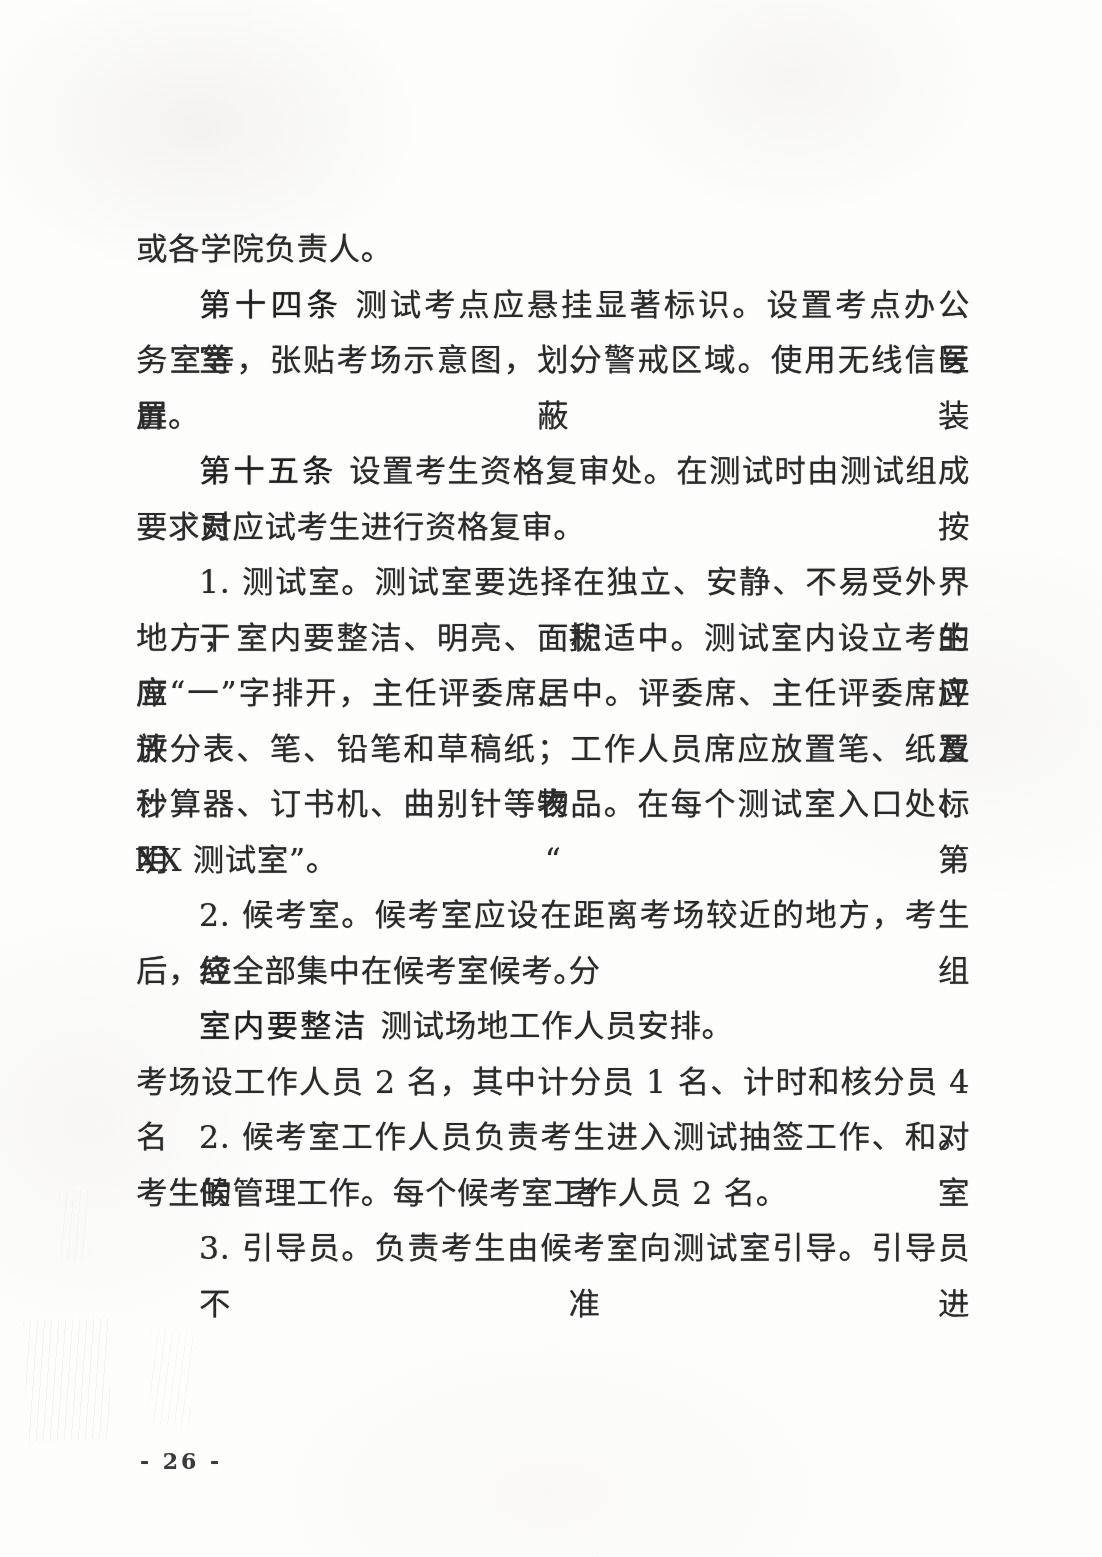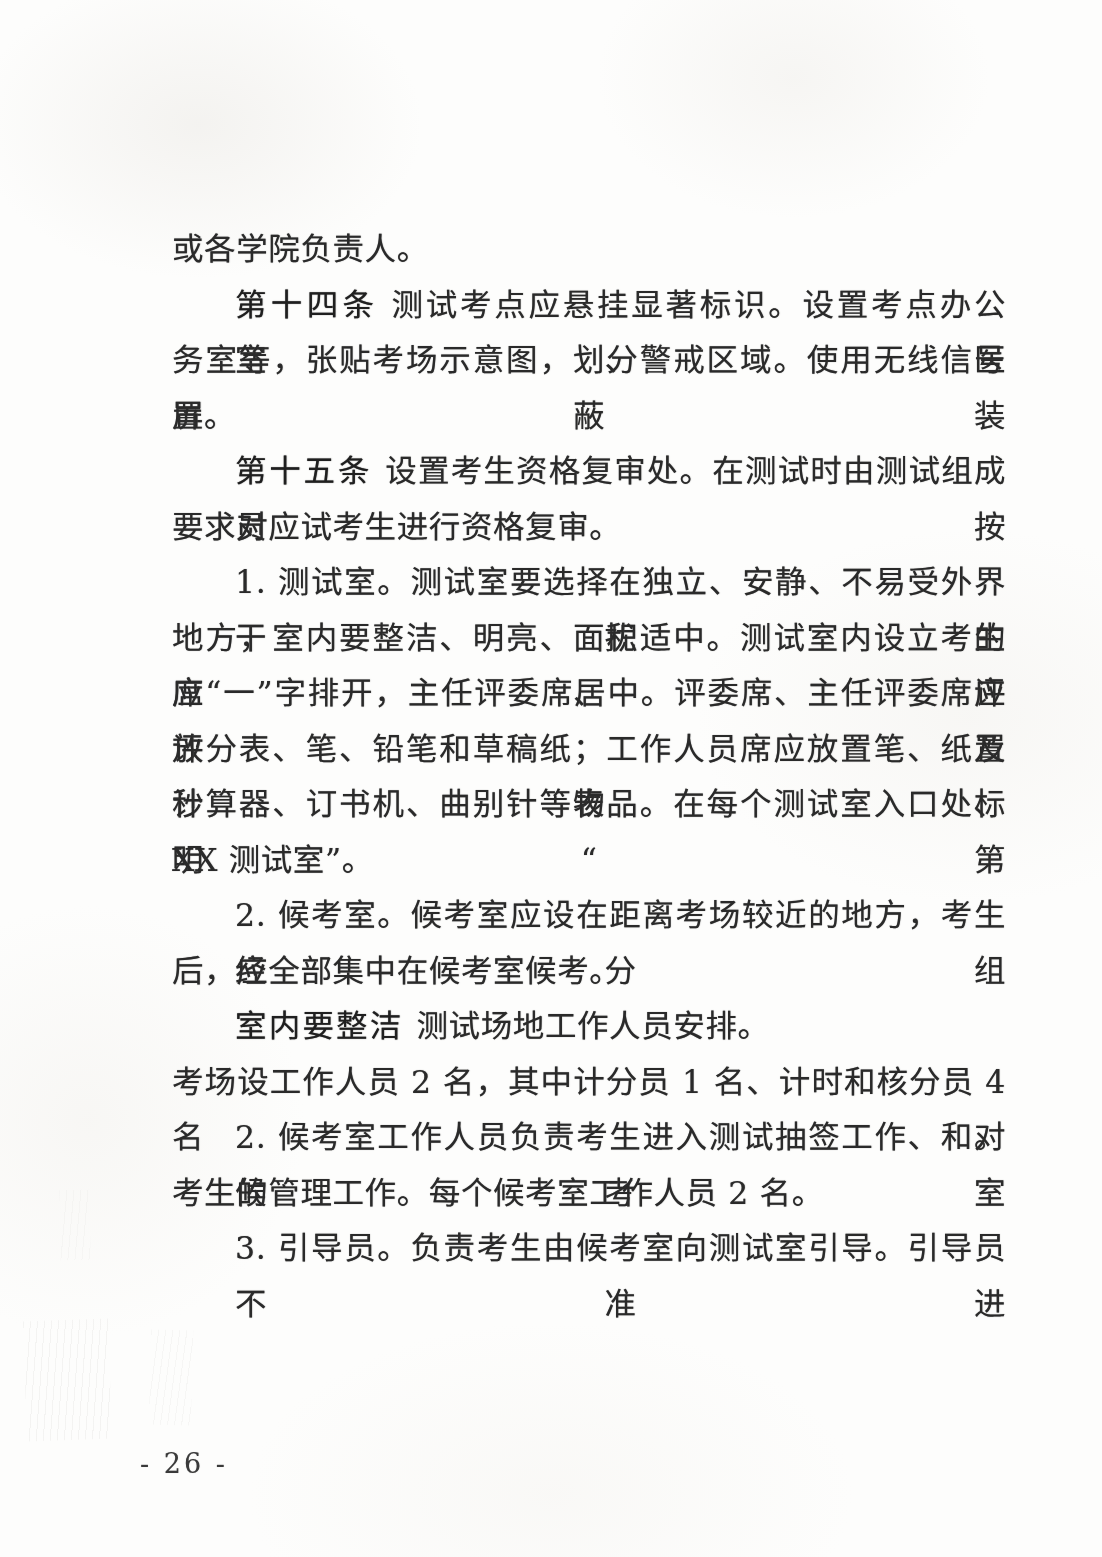--- a/index.html
+++ b/index.html
@@ -42,21 +42,20 @@
   #streak-a { left: 25px;  top: 1320px; width: 85px;  height: 120px; transform: rotate(-2deg); }
   #streak-b { left: 150px; top: 1330px; width: 42px;  height: 95px;  transform: rotate(1.5deg); opacity:0.40; }
   #streak-c { left: 60px;  top: 1190px; width: 30px;  height: 70px;  transform: rotate(-1deg); opacity:0.30; }
 
   
   #body-text {
     position: absolute;
     left: 136px;
     top: 222px;
     width: 834px;
-    margin-left: 36px;
   }
 
   .line {
     height: 55.5px;
     line-height: 55.5px;
     white-space: nowrap;
     font-size: 31.5px;
     color: #2a2a2a;
     letter-spacing: 0.6px;
     font-family: "DejaVu Serif", "Liberation Serif", serif;
@@ -82,25 +81,26 @@
     text-shadow:
       0 0 0.8px rgba(40,40,40,0.7),
       0.4px 0.3px 1.2px rgba(110,110,110,0.35);
   }
 
   
   #page-footer {
     position: absolute;
     left: 140px;
     top: 1448px;
-    font-size: 27px;
+    font-size: 22px;
     color: #3a3a3a;
     letter-spacing: 3px;
     font-family: "DejaVu Serif", "Liberation Serif", serif;
     text-shadow: 0 0 0.8px rgba(90,90,90,0.45);
+    font-weight: bold;
   }
 </style>
 </head>
 <body>
 
 <div id="page">
 
   <div class="streak" id="streak-a"></div>
   <div class="streak" id="streak-b"></div>
   <div class="streak" id="streak-c"></div>

